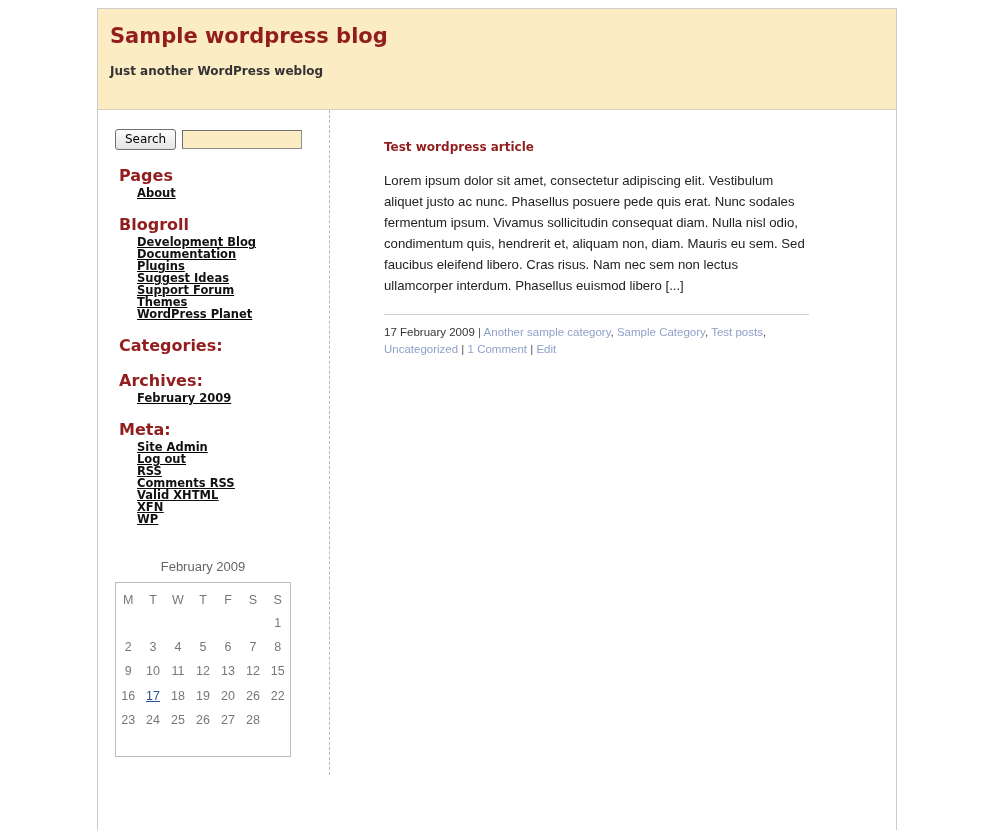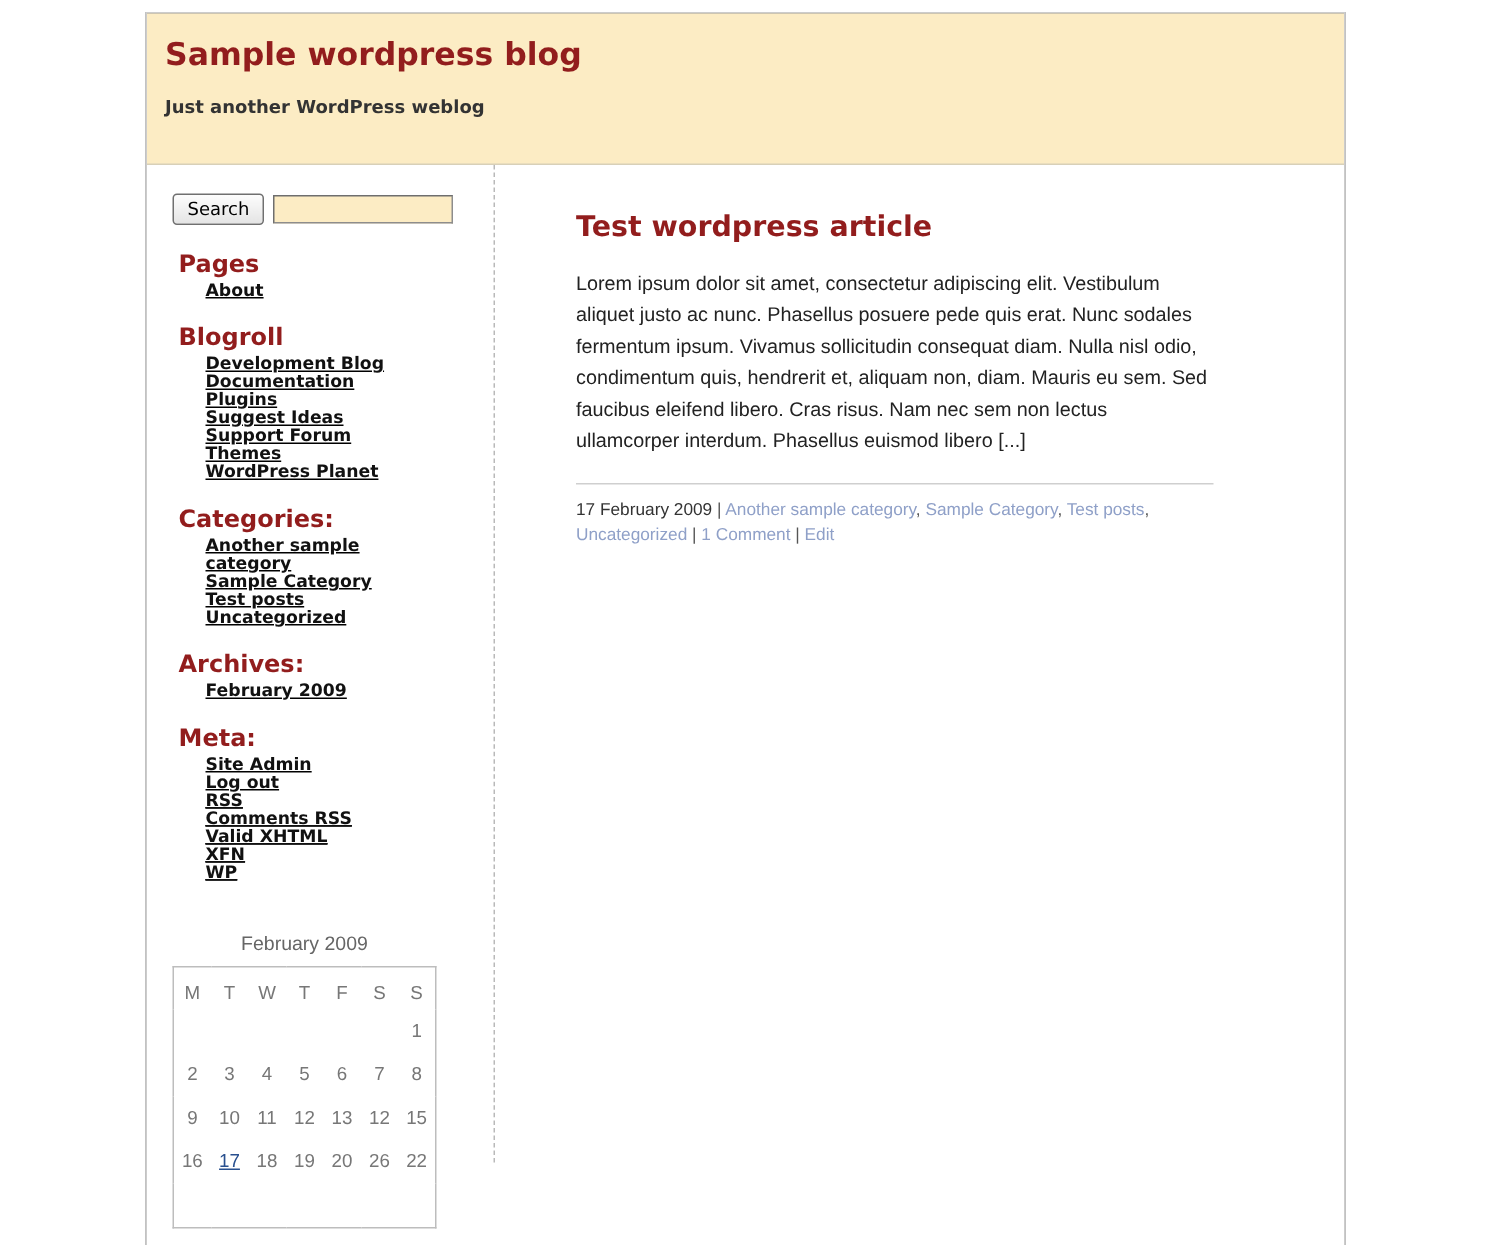--- a/index.html
+++ b/index.html
@@ -155,21 +155,21 @@
     color: #29508f;
     text-decoration: underline;
   }
   .content {
     position: absolute;
     left: 286px;
     top: 0px;
     width: 470px;
   }
   .post-title {
-    font-size: 19px;
+    font-size: 12px;
     color: #921d1d;
     font-weight: bold;
     margin: 30px 0 0 0;
     font-family: "DejaVu Sans", sans-serif;
   }
   .post-body {
     margin-top: 16px;
     font-size: 13.2px;
     line-height: 21px;
     color: #222222;
@@ -239,27 +239,20 @@
             <li><a>Plugins</a></li>
             <li><a>Suggest Ideas</a></li>
             <li><a>Support Forum</a></li>
             <li><a>Themes</a></li>
             <li><a>WordPress Planet</a></li>
           </ul>
         </div>
 
         <div class="widget">
           <div class="widget-title">Categories:</div>
-          <ul>
-            <li><a>Another sample</a></li>
-            <li><a>category</a></li>
-            <li><a>Sample Category</a></li>
-            <li><a>Test posts</a></li>
-            <li><a>Uncategorized</a></li>
-          </ul>
         </div>
 
         <div class="widget">
           <div class="widget-title">Archives:</div>
           <ul>
             <li><a>February 2009</a></li>
           </ul>
         </div>
 
         <div class="widget">
@@ -320,20 +313,29 @@
               <tr>
                 <td>16</td>
                 <td><a>17</a></td>
                 <td>18</td>
                 <td>19</td>
                 <td>20</td>
                 <td>26</td>
                 <td>22</td>
               </tr>
               <tr>
+                <td>23</td>
+                <td>24</td>
+                <td>25</td>
+                <td>26</td>
+                <td>27</td>
+                <td>28</td>
+                <td></td>
+              </tr>
+              <tr>
                 <td></td>
                 <td></td>
                 <td></td>
                 <td></td>
                 <td></td>
                 <td></td>
                 <td></td>
               </tr>
             </tbody>
           </table>

